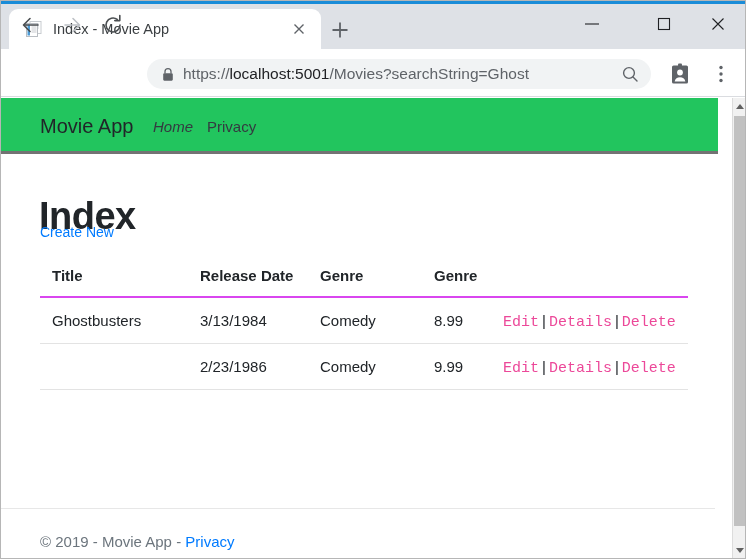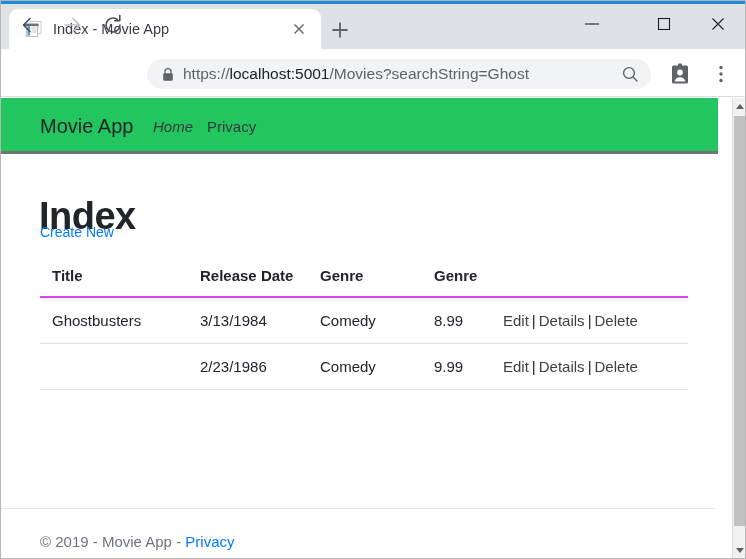--- a/index.html
+++ b/index.html
@@ -263,22 +263,23 @@
     font-weight: bold;
     top: 10px;
   }
   .c-title   { left: 12px; }
   .c-date    { left: 160px; }
   .c-genre   { left: 280px; }
   .c-price   { left: 394px; }
   .c-actions { left: 463px; }
 
   .act-link {
-    color: #404040;
-    cursor: pointer;
+    color: #ec4899;
+    cursor: pointer;
+    font-family: Liberation Mono, monospace;
   }
   .act-sep {
     color: #212529;
     padding: 0 3px;
   }
 
   
   .footer {
     position: absolute;
     left: 0;

